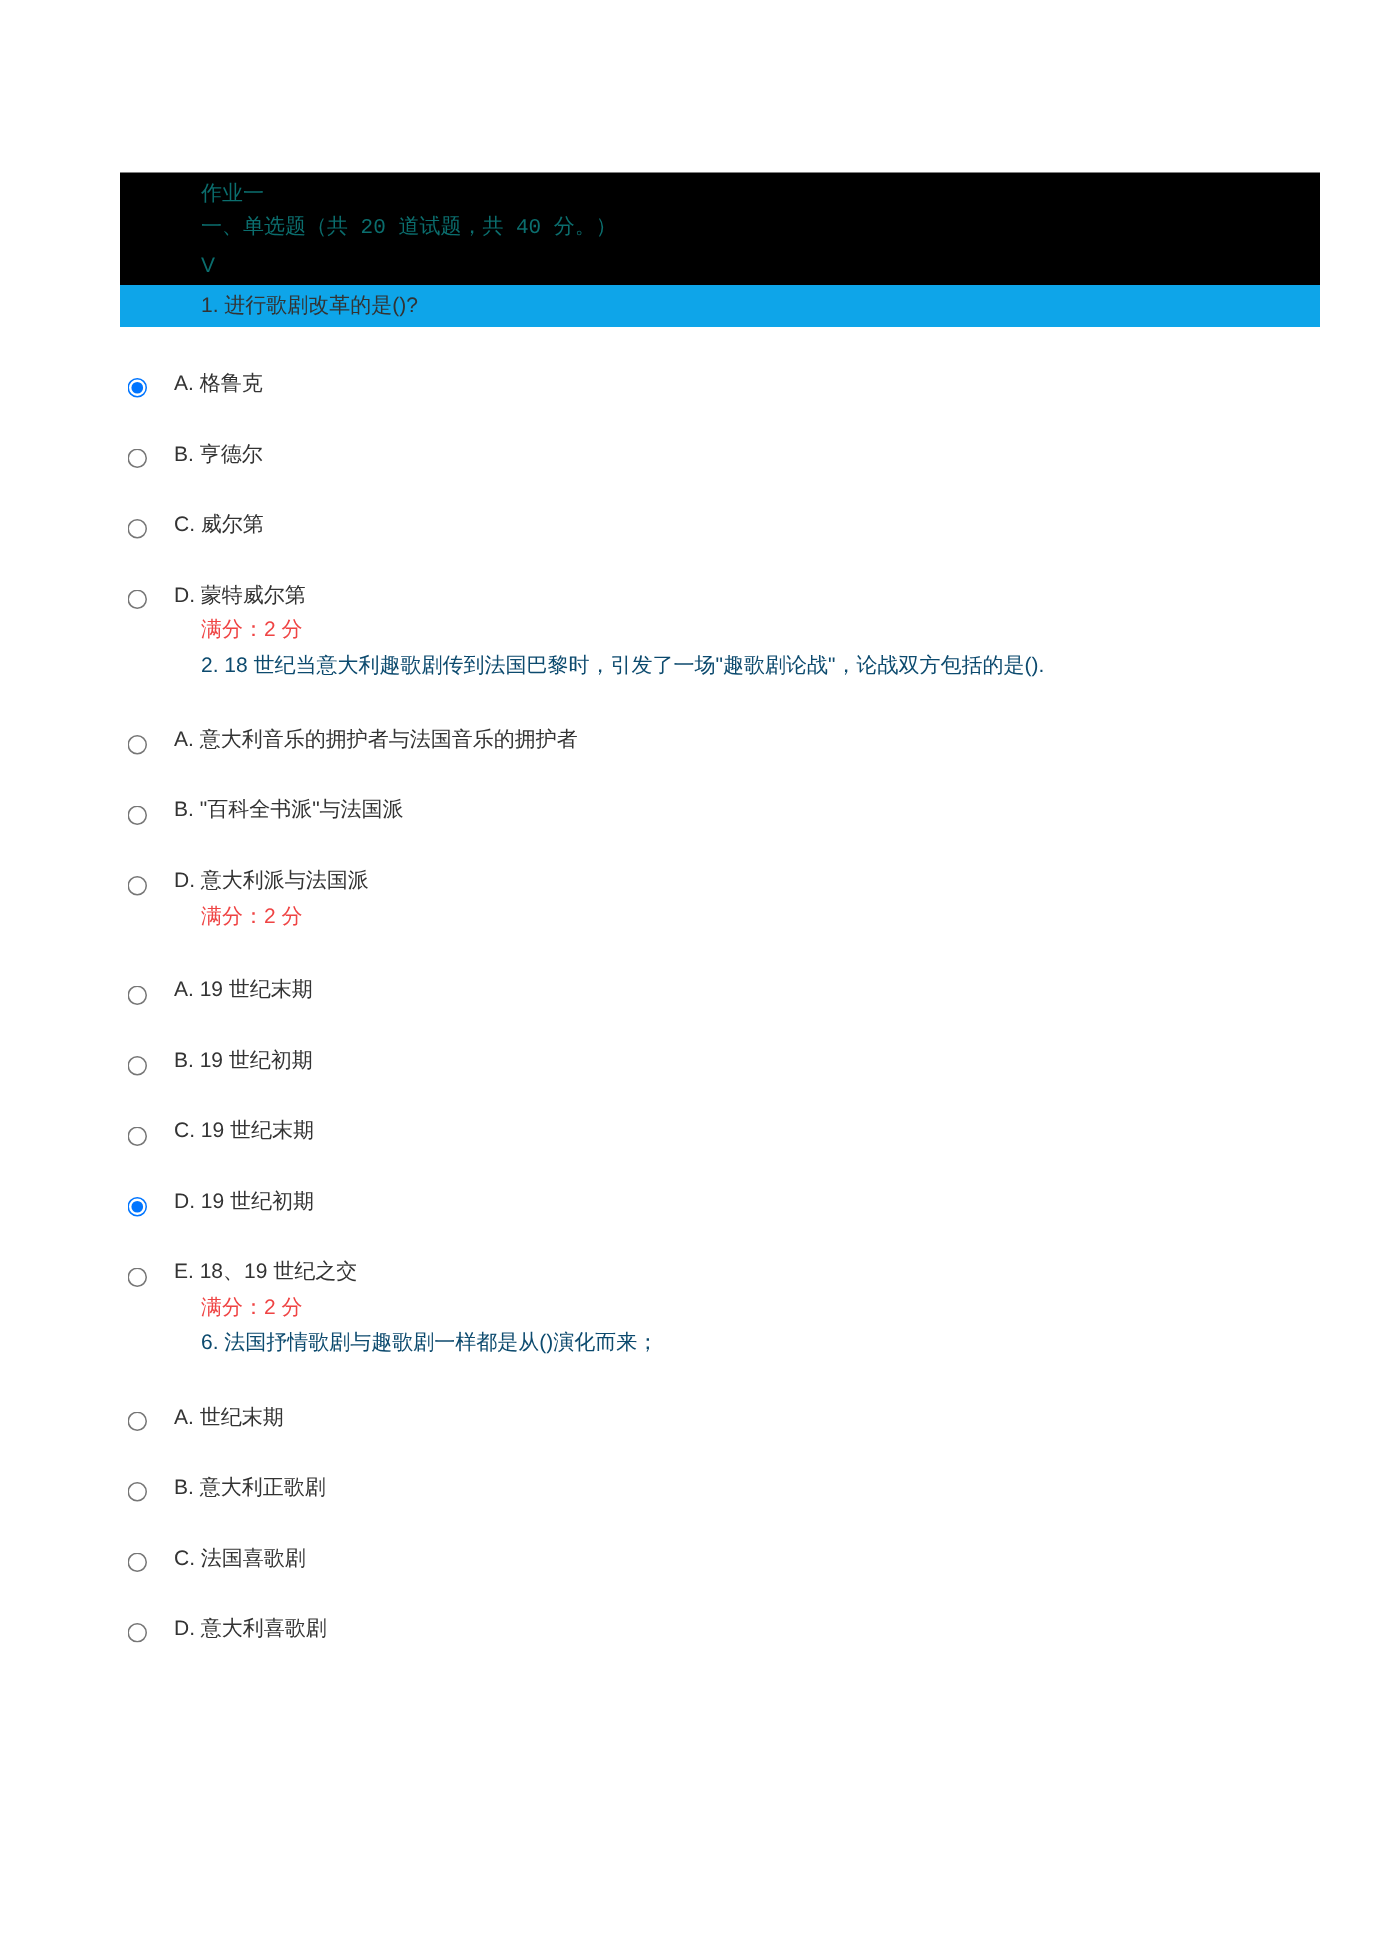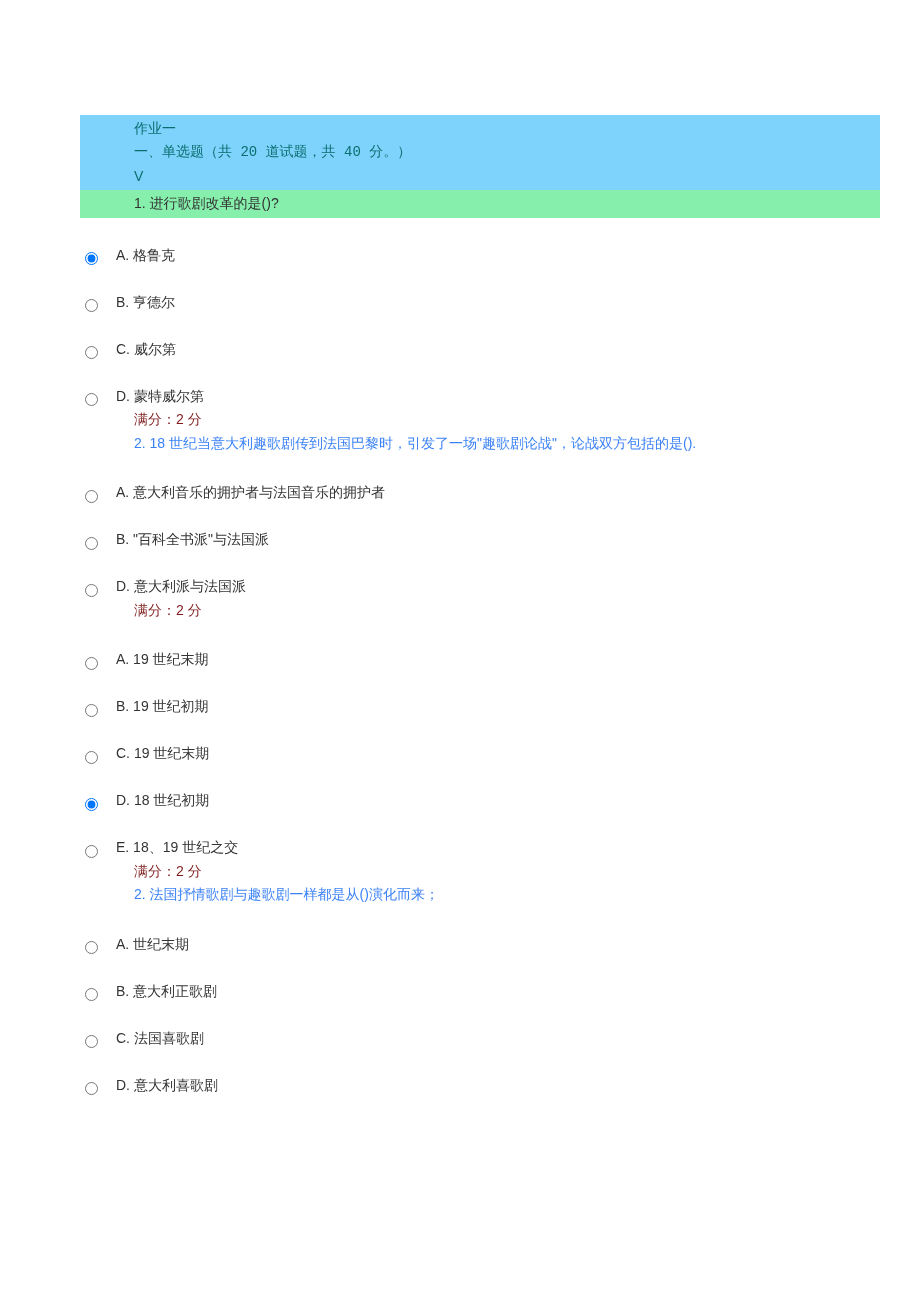--- a/index.html
+++ b/index.html
@@ -10,66 +10,66 @@
     background: #fff;
     color: #333;
     width: 920px;
   }
   .page {
     padding-left: 80px;
     padding-right: 40px;
     padding-top: 115px;
   }
   .header-block {
-    background: #7dd3fc;
+    background: #000000;
     padding: 2px 4px 2px 54px;
     color: #0a8a8a;
     line-height: 1.7;
   }
   .header-title {
     color: #0b6e6e;
   }
   .header-sub {
     color: #0b6e6e;
     font-family: Liberation Mono, monospace;
   }
   .header-v {
     color: #0b6e6e;
     font-weight: normal;
   }
   .question-row {
     padding: 2px 4px 2px 54px;
-    background: #86efac;
+    background: #0ea5e9;
     color: #333;
     line-height: 1.7;
   }
   .question-inline {
     padding-left: 54px;
-    color: #3b82f6;
+    color: #0c4a6e;
     line-height: 1.7;
   }
   .option-row {
     display: flex;
     align-items: flex-end;
     min-height: 47px;
     padding-left: 0;
   }
   .radio-cell {
     width: 36px;
     display: flex;
     align-items: center;
     justify-content: flex-start;
   }
   .option-text {
     color: #333;
     line-height: 1.4;
   }
   .score {
     padding-left: 54px;
-    color: #7f1d1d;
+    color: #ef4444;
     line-height: 1.7;
     padding-top: 2px;
   }
   input[type="radio"] {
     width: 13px;
     height: 13px;
   }
 </style>
 </head>
 <body>
@@ -147,32 +147,32 @@
   <div class="option-row">
     <div class="radio-cell">
         <input type="radio" style="">
       </div>
     <div class="option-text">C. 19 世纪末期</div>
   </div>
   <div class="option-row">
     <div class="radio-cell">
         <input type="radio" checked="" style="">
       </div>
-    <div class="option-text">D. 18 世纪初期</div>
+    <div class="option-text">D. 19 世纪初期</div>
   </div>
   <div class="option-row">
     <div class="radio-cell">
         <input type="radio" style="">
       </div>
     <div class="option-text">E. 18、19 世纪之交</div>
   </div>
 
   <div class="score">满分：2 分</div>
 
-  <div class="question-inline">2.  法国抒情歌剧与趣歌剧一样都是从()演化而来；</div>
+  <div class="question-inline">6.  法国抒情歌剧与趣歌剧一样都是从()演化而来；</div>
   <div class="option-row">
     <div class="radio-cell">
         <input type="radio" style="">
       </div>
     <div class="option-text">A. 世纪末期</div>
   </div>
   <div class="option-row">
     <div class="radio-cell">
         <input type="radio" style="">
       </div>

